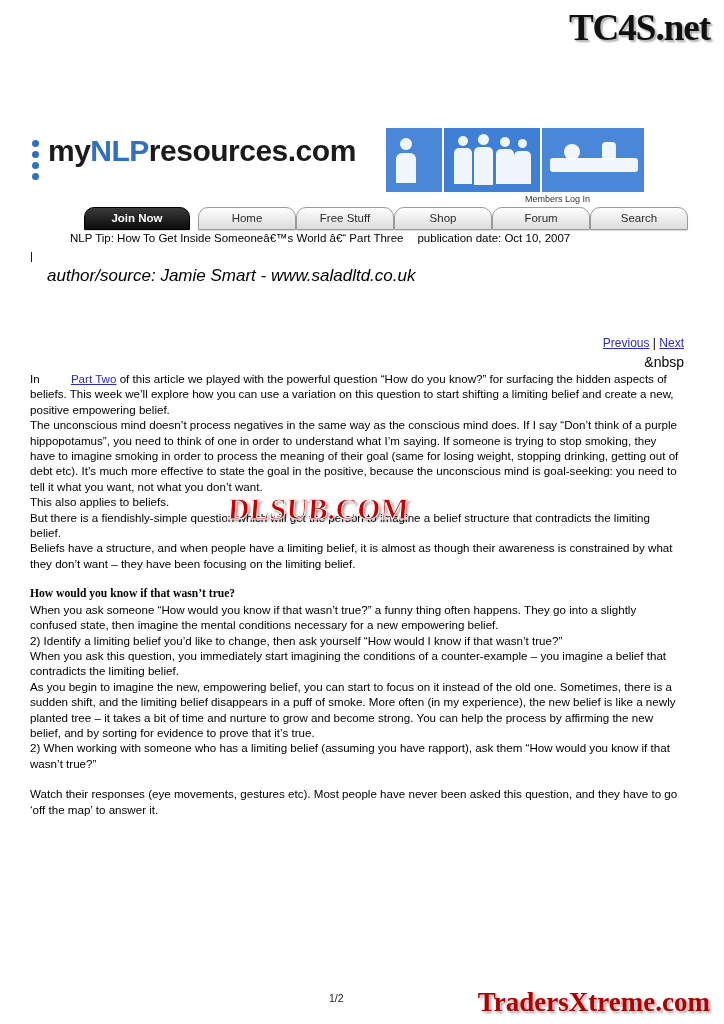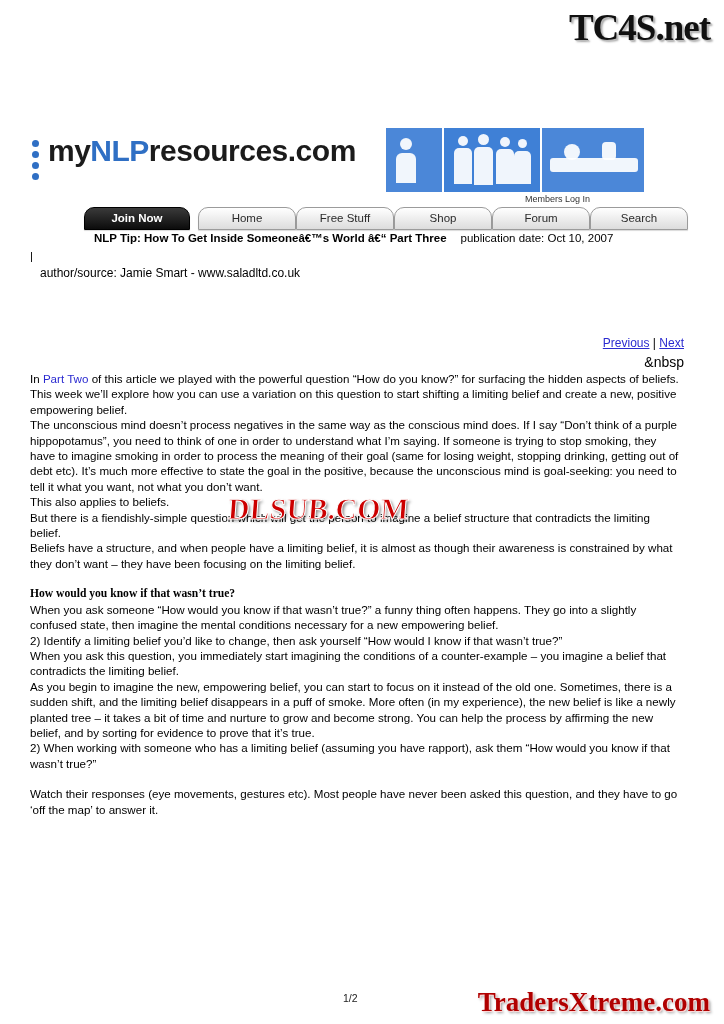--- a/index.html
+++ b/index.html
@@ -140,38 +140,39 @@
 
   
   .article-title-row {
     position: absolute;
     left: 30px;
     top: 232px;
     width: 664px;
     font-size: 11.5px;
   }
   .article-title {
-    font-weight: bold;
-    margin-left: 64px;
+    font-weight: normal;
+    margin-left: 40px;
   }
   .pub-date {
     margin-left: 14px;
     font-weight: normal;
   }
   .pipe-line {
     position: absolute;
     left: 30px;
     top: 250px;
     font-size: 11.5px;
   }
   .author-line {
     position: absolute;
-    left: 40px;
+    left: 47px;
     top: 266px;
-    font-size: 12px;
+    font-size: 17px;
+    font-style: italic;
   }
 
   
   .prevnext {
     position: absolute;
     right: 40px;
     top: 336px;
     font-size: 12px;
   }
   .prevnext a {
@@ -199,21 +200,23 @@
     text-align: left;
   }
   .body-copy p {
     margin: 0 0 0 0;
   }
   .body-copy p.gap {
     margin-top: 15px;
   }
   .body-copy a.inline-link {
     color: #2a2ad0;
+    text-decoration: underline;
     cursor: pointer;
+    margin-left: 28px;
   }
   .body-copy .bold {
     font-weight: bold;
     font-family: Liberation Serif, serif;
   }
 
   
   .dlsub {
     position: absolute;
     left: 228px;
@@ -224,21 +227,21 @@
     letter-spacing: 0px;
     color: #cc0000;
     -webkit-text-stroke: 1px #ffffff;
     text-shadow: 2px 2px 3px rgba(0,0,0,.45);
     transform: skewX(-4deg);
   }
 
   
   .page-num {
     position: absolute;
-    left: 343px;
+    left: 329px;
     top: 992px;
     font-size: 10.5px;
     color: #222;
   }
   .tx-watermark {
     position: absolute;
     right: 14px;
     bottom: 6px;
     font-family: "Liberation Serif", serif;
     font-weight: bold;

